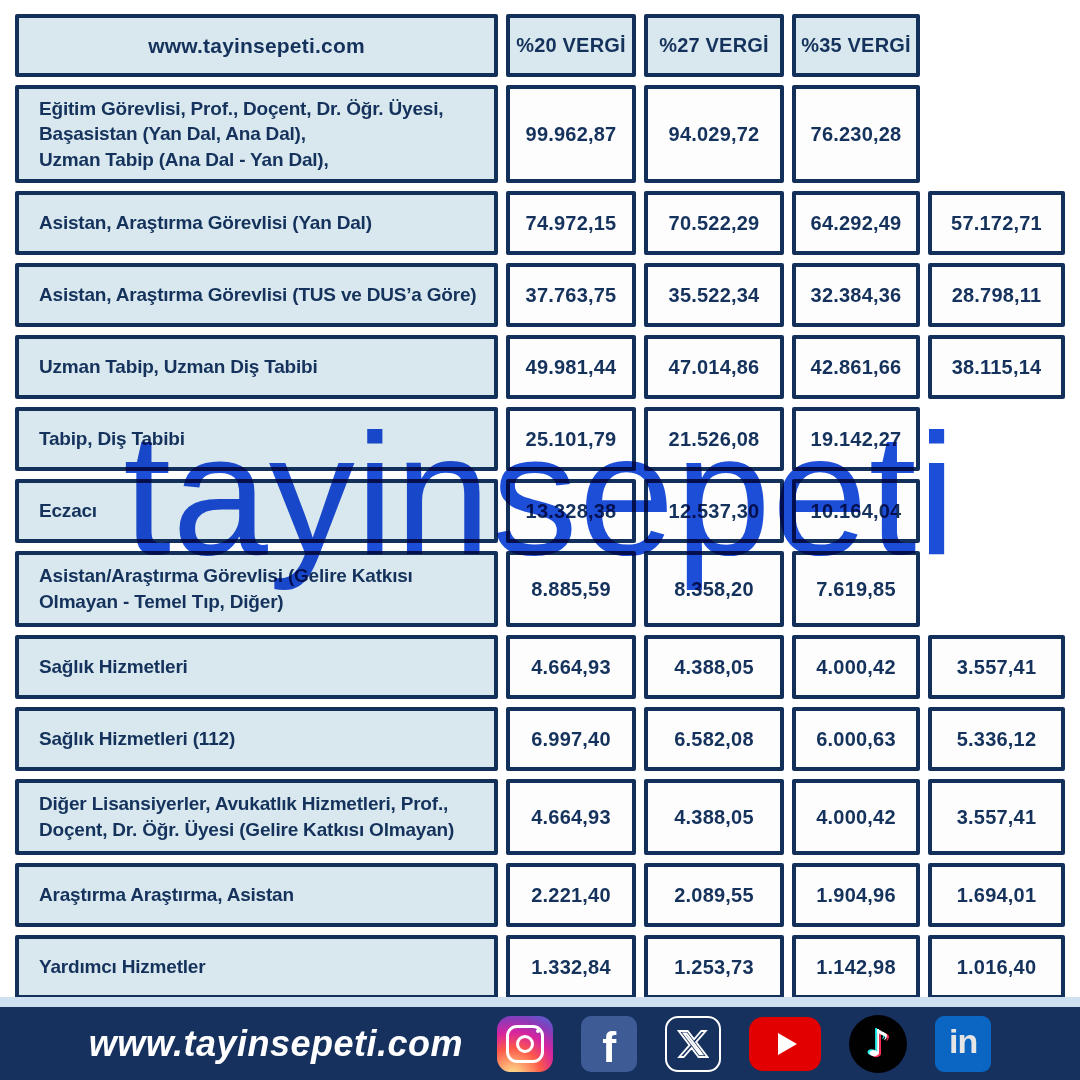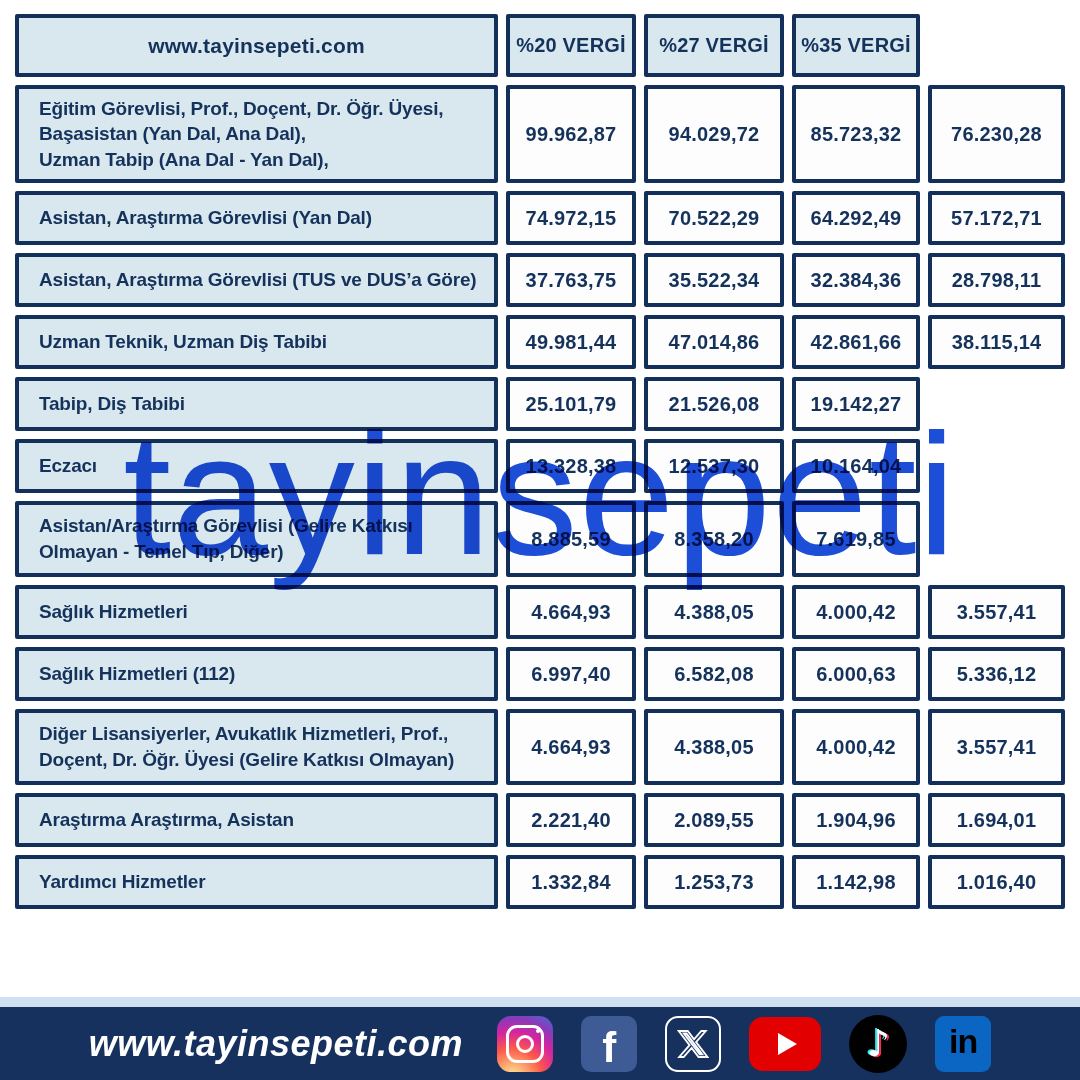--- a/index.html
+++ b/index.html
@@ -31,21 +31,21 @@
     background: #d9e8ee;
     padding: 0 8px 0 20px;
     font-size: 19px;
     line-height: 1.35;
     letter-spacing: -0.2px;
     white-space: pre-line;
     text-align: left;
   }
   .value { background: #fdfdfe; justify-content: center; font-size: 20px; letter-spacing: .2px; }
   .hh { height: 63px; }
-  .h1 { height: 54px; }
+  .h1 { height: 64px; }
   .h2 { height: 76px; }
   .h3 { height: 98px; }
 
   .watermark {
     position: absolute;
     left: 0; right: 0; top: 408px;
     font-size: 172px;
     font-weight: 400;
     line-height: 1;
     text-align: center;
@@ -132,60 +132,59 @@
     width: 58px; height: 58px; border-radius: 50%;
     background: #010101; justify-content: center;
     font-family: "DejaVu Sans", sans-serif;
     color: #fff; font-size: 37px; font-weight: 700;
   }
   .tt span { text-shadow: -2px -1px 0 #25f4ee, 2px 1px 0 #fe2c55; }
 
   
   .li {
     width: 56px; height: 56px; border-radius: 9px;
-    background: #0a66c2; color: #000000;
+    background: #0a66c2; color: #e5e5e5;
     font-size: 34px; font-weight: 700; letter-spacing: -1px;
     justify-content: center; padding-bottom: 4px;
   }
 </style>
 </head>
 <body>
 
 <div class="table-wrap" id="tbl">
     <div class="row">
       <div class="cell head hh site-head">www.tayinsepeti.com</div>
       <div class="cell head hh">%20 VERGİ</div>
       <div class="cell head hh">%27 VERGİ</div>
       <div class="cell head hh">%35 VERGİ</div>
     </div>
     <div class="row">
       <div class="cell label h3">Eğitim Görevlisi, Prof., Doçent, Dr. Öğr. Üyesi,
 Başasistan (Yan Dal, Ana Dal),
 Uzman Tabip (Ana Dal - Yan Dal),</div>
       <div class="cell value h3">99.962,87</div>
       <div class="cell value h3">94.029,72</div>
-      <div class="cell value h3">85.723,32</div>
       <div class="cell value h3">76.230,28</div>
     </div>
     <div class="row">
       <div class="cell label h1">Asistan, Araştırma Görevlisi (Yan Dal)</div>
       <div class="cell value h1">74.972,15</div>
       <div class="cell value h1">70.522,29</div>
       <div class="cell value h1">64.292,49</div>
       <div class="cell value h1">57.172,71</div>
     </div>
     <div class="row">
       <div class="cell label h1">Asistan, Araştırma Görevlisi (TUS ve DUS’a Göre)</div>
       <div class="cell value h1">37.763,75</div>
       <div class="cell value h1">35.522,34</div>
       <div class="cell value h1">32.384,36</div>
       <div class="cell value h1">28.798,11</div>
     </div>
     <div class="row">
-      <div class="cell label h1">Uzman Teknik, Uzman Diş Tabibi</div>
+      <div class="cell label h1">Uzman Tabip, Uzman Diş Tabibi</div>
       <div class="cell value h1">49.981,44</div>
       <div class="cell value h1">47.014,86</div>
       <div class="cell value h1">42.861,66</div>
       <div class="cell value h1">38.115,14</div>
     </div>
     <div class="row">
       <div class="cell label h1">Tabip, Diş Tabibi</div>
       <div class="cell value h1">25.101,79</div>
       <div class="cell value h1">21.526,08</div>
       <div class="cell value h1">19.142,27</div>

